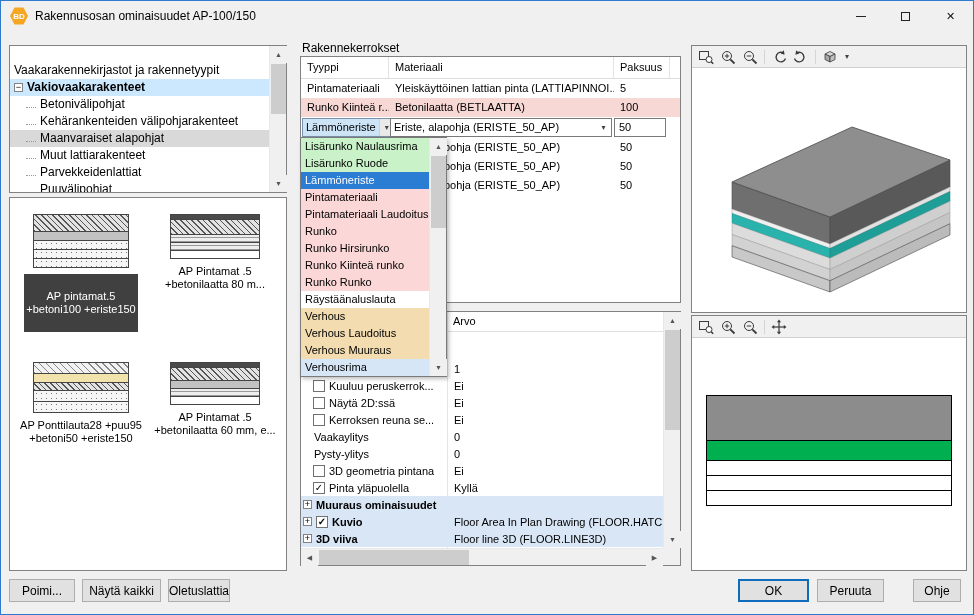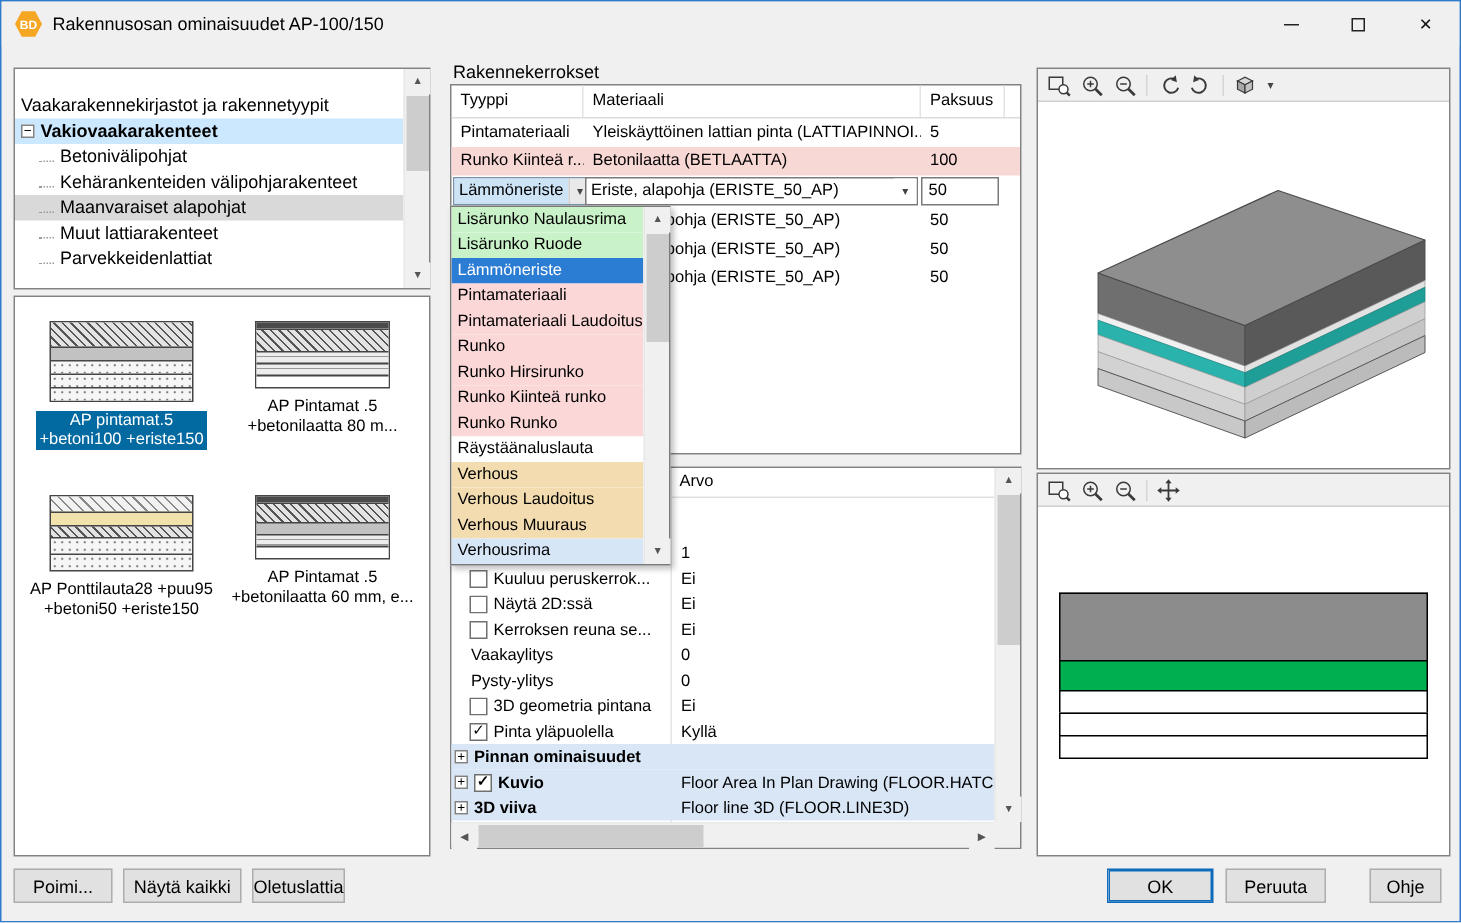--- a/index.html
+++ b/index.html
@@ -38,21 +38,21 @@
   .tick{display:inline-block;width:10px;height:5px;border-bottom:1px dotted #9a9a9a;margin-right:4px}
 
   
   .thumbs{left:8px;top:196px;width:278px;height:374px}
   .thumbgrid{display:grid;grid-template-columns:1fr 1fr;padding:16px 4px;row-gap:30px;justify-items:center}
   .thumb{text-align:center}
   .timg{border:1px solid #444;margin:0 auto}
   .timg>div{border-top:1px solid #444}
   .timg>div:first-child{border-top:none}
   .tcap{margin-top:6px;font-size:11px;line-height:13px;display:inline-block}
-  .tcap.sel{background:#0369a1;color:#fff;padding:0 2px}
+  .tcap.sel{background:#404040;color:#fff;padding:16px 2px}
   .hatch{background-image:repeating-linear-gradient(45deg,#555 0,#555 1px,transparent 1px,transparent 4px);background-color:#e3e3e3}
   .hatchL{background-image:repeating-linear-gradient(45deg,#888 0,#888 1px,transparent 1px,transparent 5px);background-color:#f2f2f2}
   .dots{background-image:radial-gradient(#777 0.8px,transparent 1px);background-size:5px 5px;background-color:#f6f6f6}
   .stripes{background-image:repeating-linear-gradient(0deg,#999 0,#999 1px,transparent 1px,transparent 4px);background-color:#ededed}
   .solid-gray{background:#c2c2c2}
   .solid-dark{background:#4a4a4a}
   .solid-tan{background:#f2e2ac}
   .solid-white{background:#fff}
 
   
@@ -138,20 +138,21 @@
     <div class="lib-inner">
       <div class="trow">Vaakarakennekirjastot ja rakennetyypit</div>
       <div class="trow sel-blue">
         <span class="expander">−</span><span class="bold">Vakiovaakarakenteet</span>
       </div>
       <div class="trow child"><span class="tick"></span><span>Betonivälipohjat</span></div>
       <div class="trow child"><span class="tick"></span><span>Kehärankenteiden välipohjarakenteet</span></div>
       <div class="trow child sel-gray"><span class="tick"></span><span>Maanvaraiset alapohjat</span></div>
       <div class="trow child"><span class="tick"></span><span>Muut lattiarakenteet</span></div>
       <div class="trow child"><span class="tick"></span><span>Parvekkeidenlattiat</span></div>
+      <div class="trow child"><span class="tick"></span><span>Puuvälipohjat</span></div>
     </div>
     <div class="sb sb-v" style="right:0;top:0;bottom:0">
       <span class="ar" style="top:0">▲</span>
       <span class="thumb" style="left:1px;width:15px;top:18px;height:50px"></span>
       <span class="ar" style="bottom:0">▼</span>
     </div>
   </div>
 
   <div class="box thumbs">
     <div class="thumbgrid">
@@ -321,21 +322,21 @@
       <div class="prow check">
         <div class="lab">
             <span class="cb">✓</span>
             <span>Pinta yläpuolella</span>
           </div>
         <div class="val">Kyllä</div>
       </div>
       <div class="prow group">
         <div class="lab">
             <span class="pexp">+</span>
-            <span>Pinnan ominaisuudet</span>
+            <span>Muuraus ominaisuudet</span>
           </div>
         <div class="val"></div>
       </div>
       <div class="prow group">
         <div class="lab">
             <span class="pexp">+</span>
             <span class="cb">✓</span>
             <span>Kuvio</span>
           </div>
         <div class="val">Floor Area In Plan Drawing  (FLOOR.HATCH)</div>

